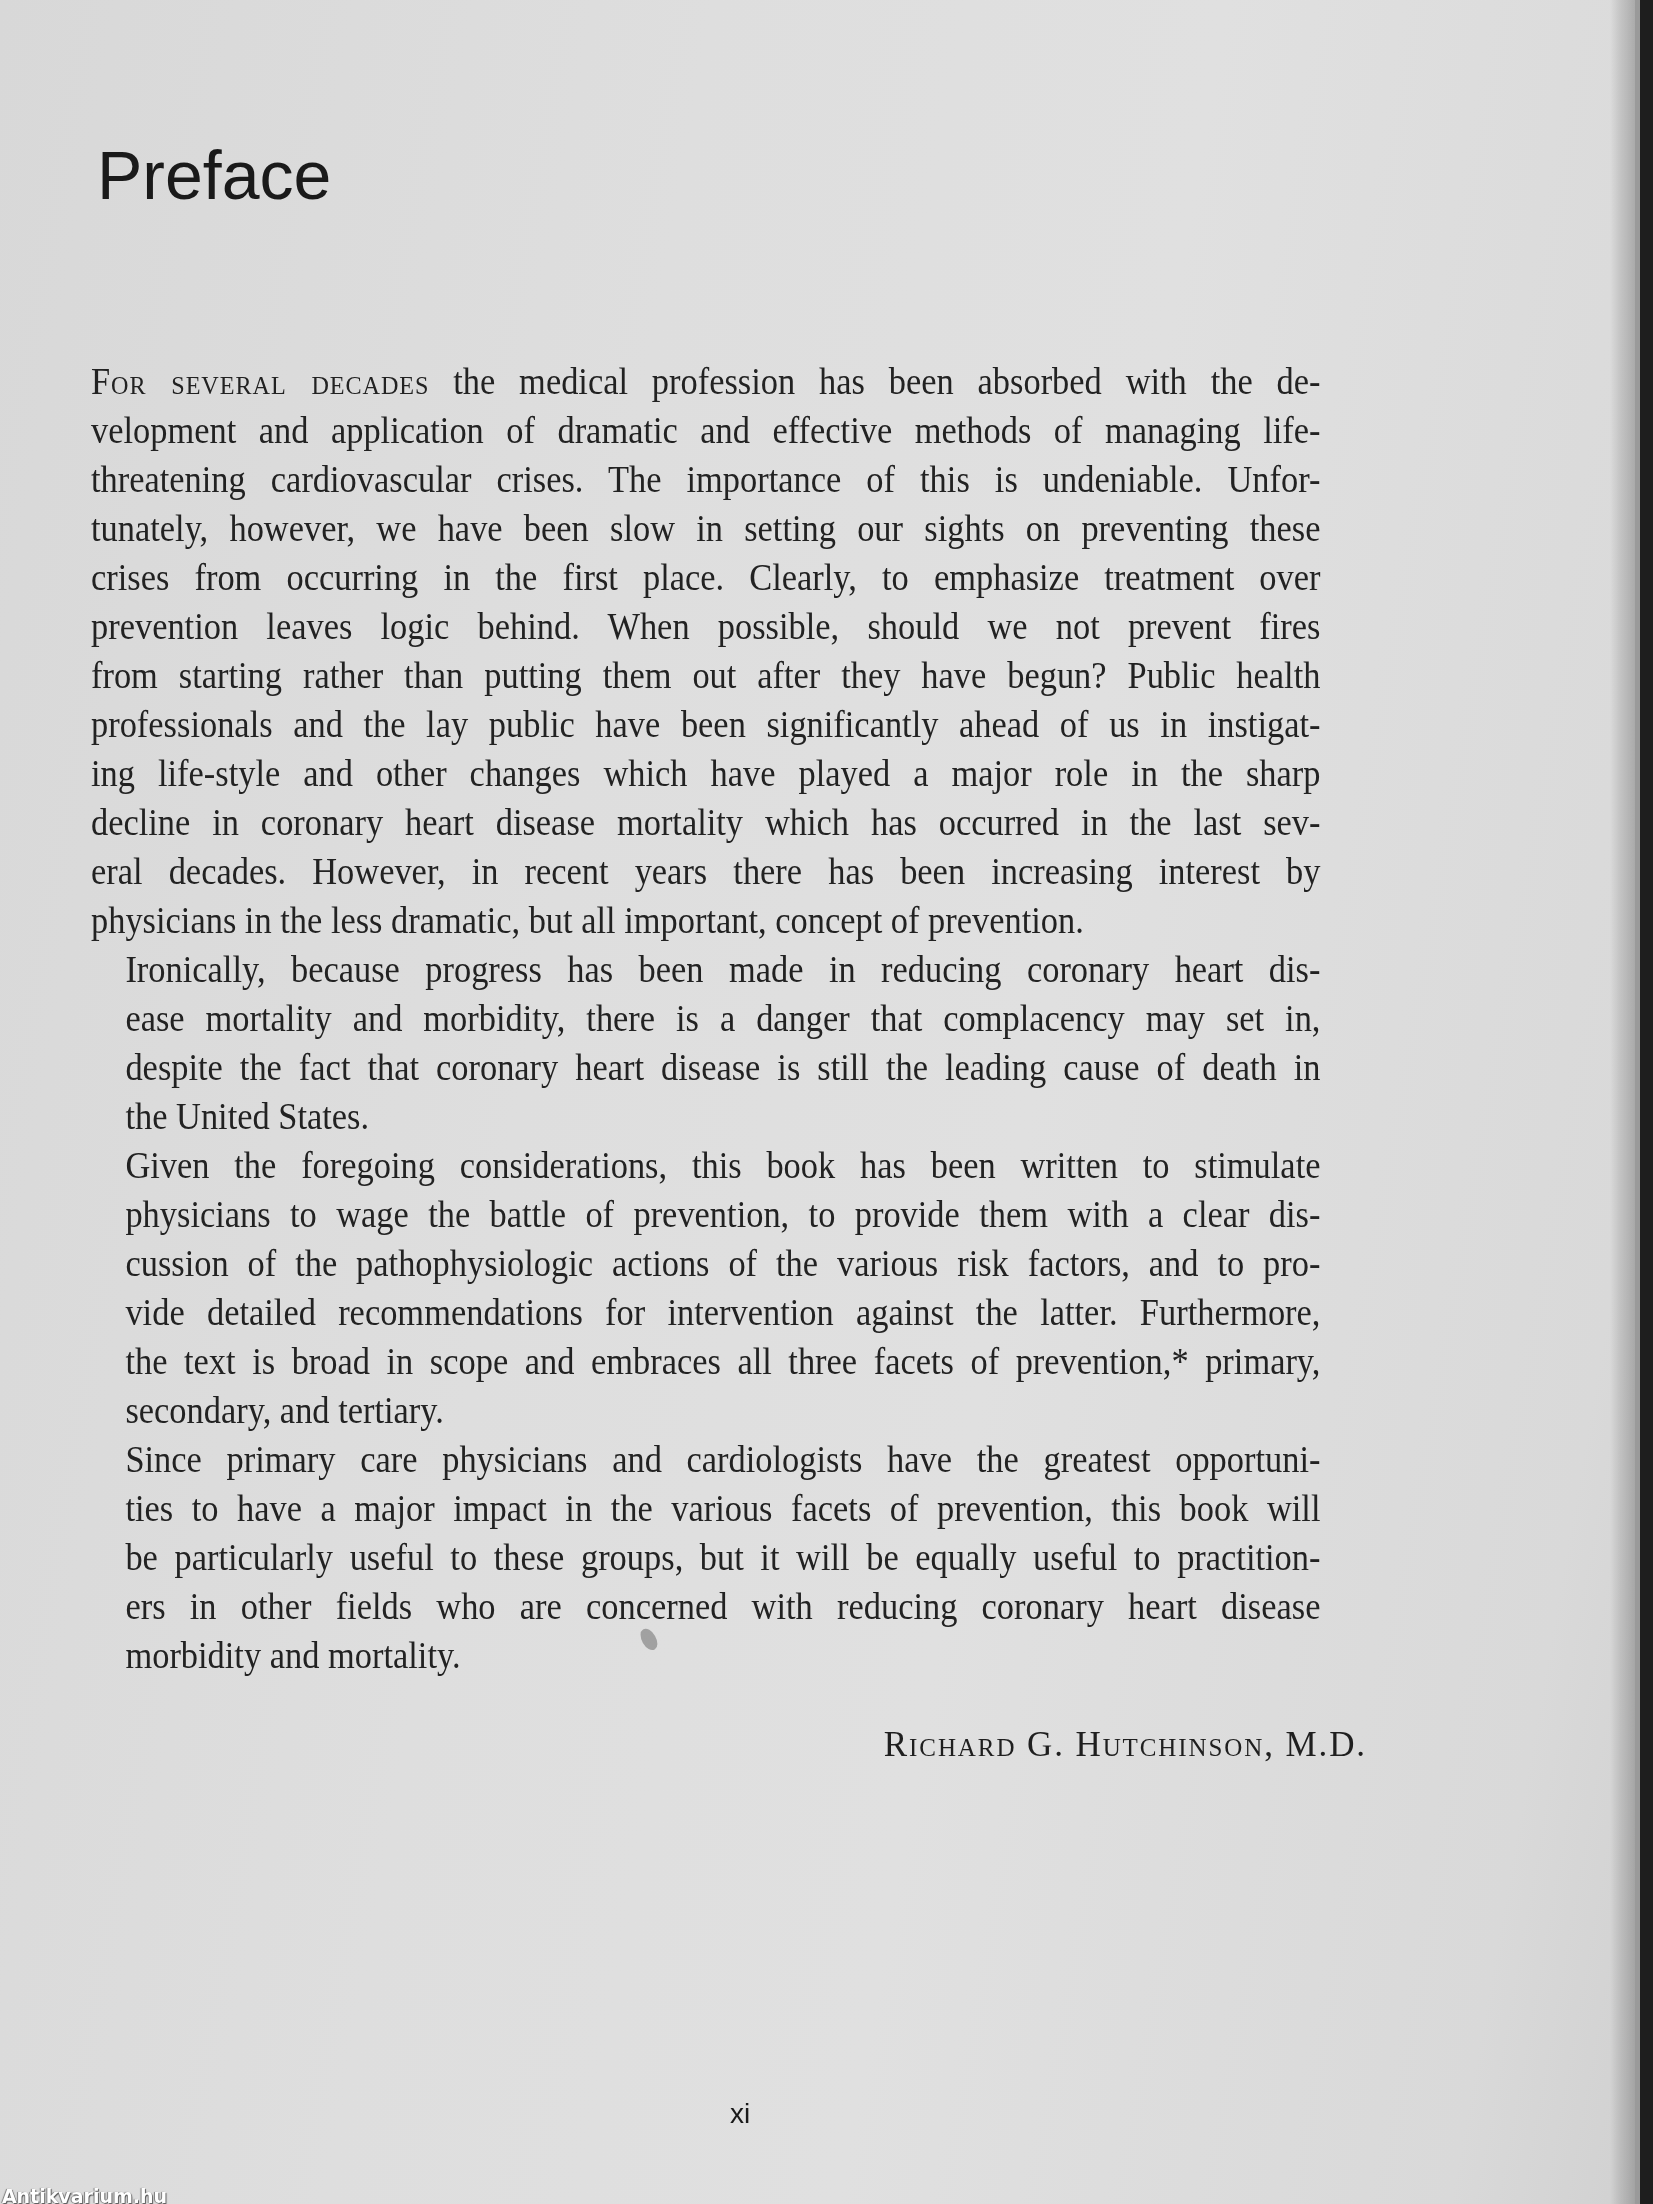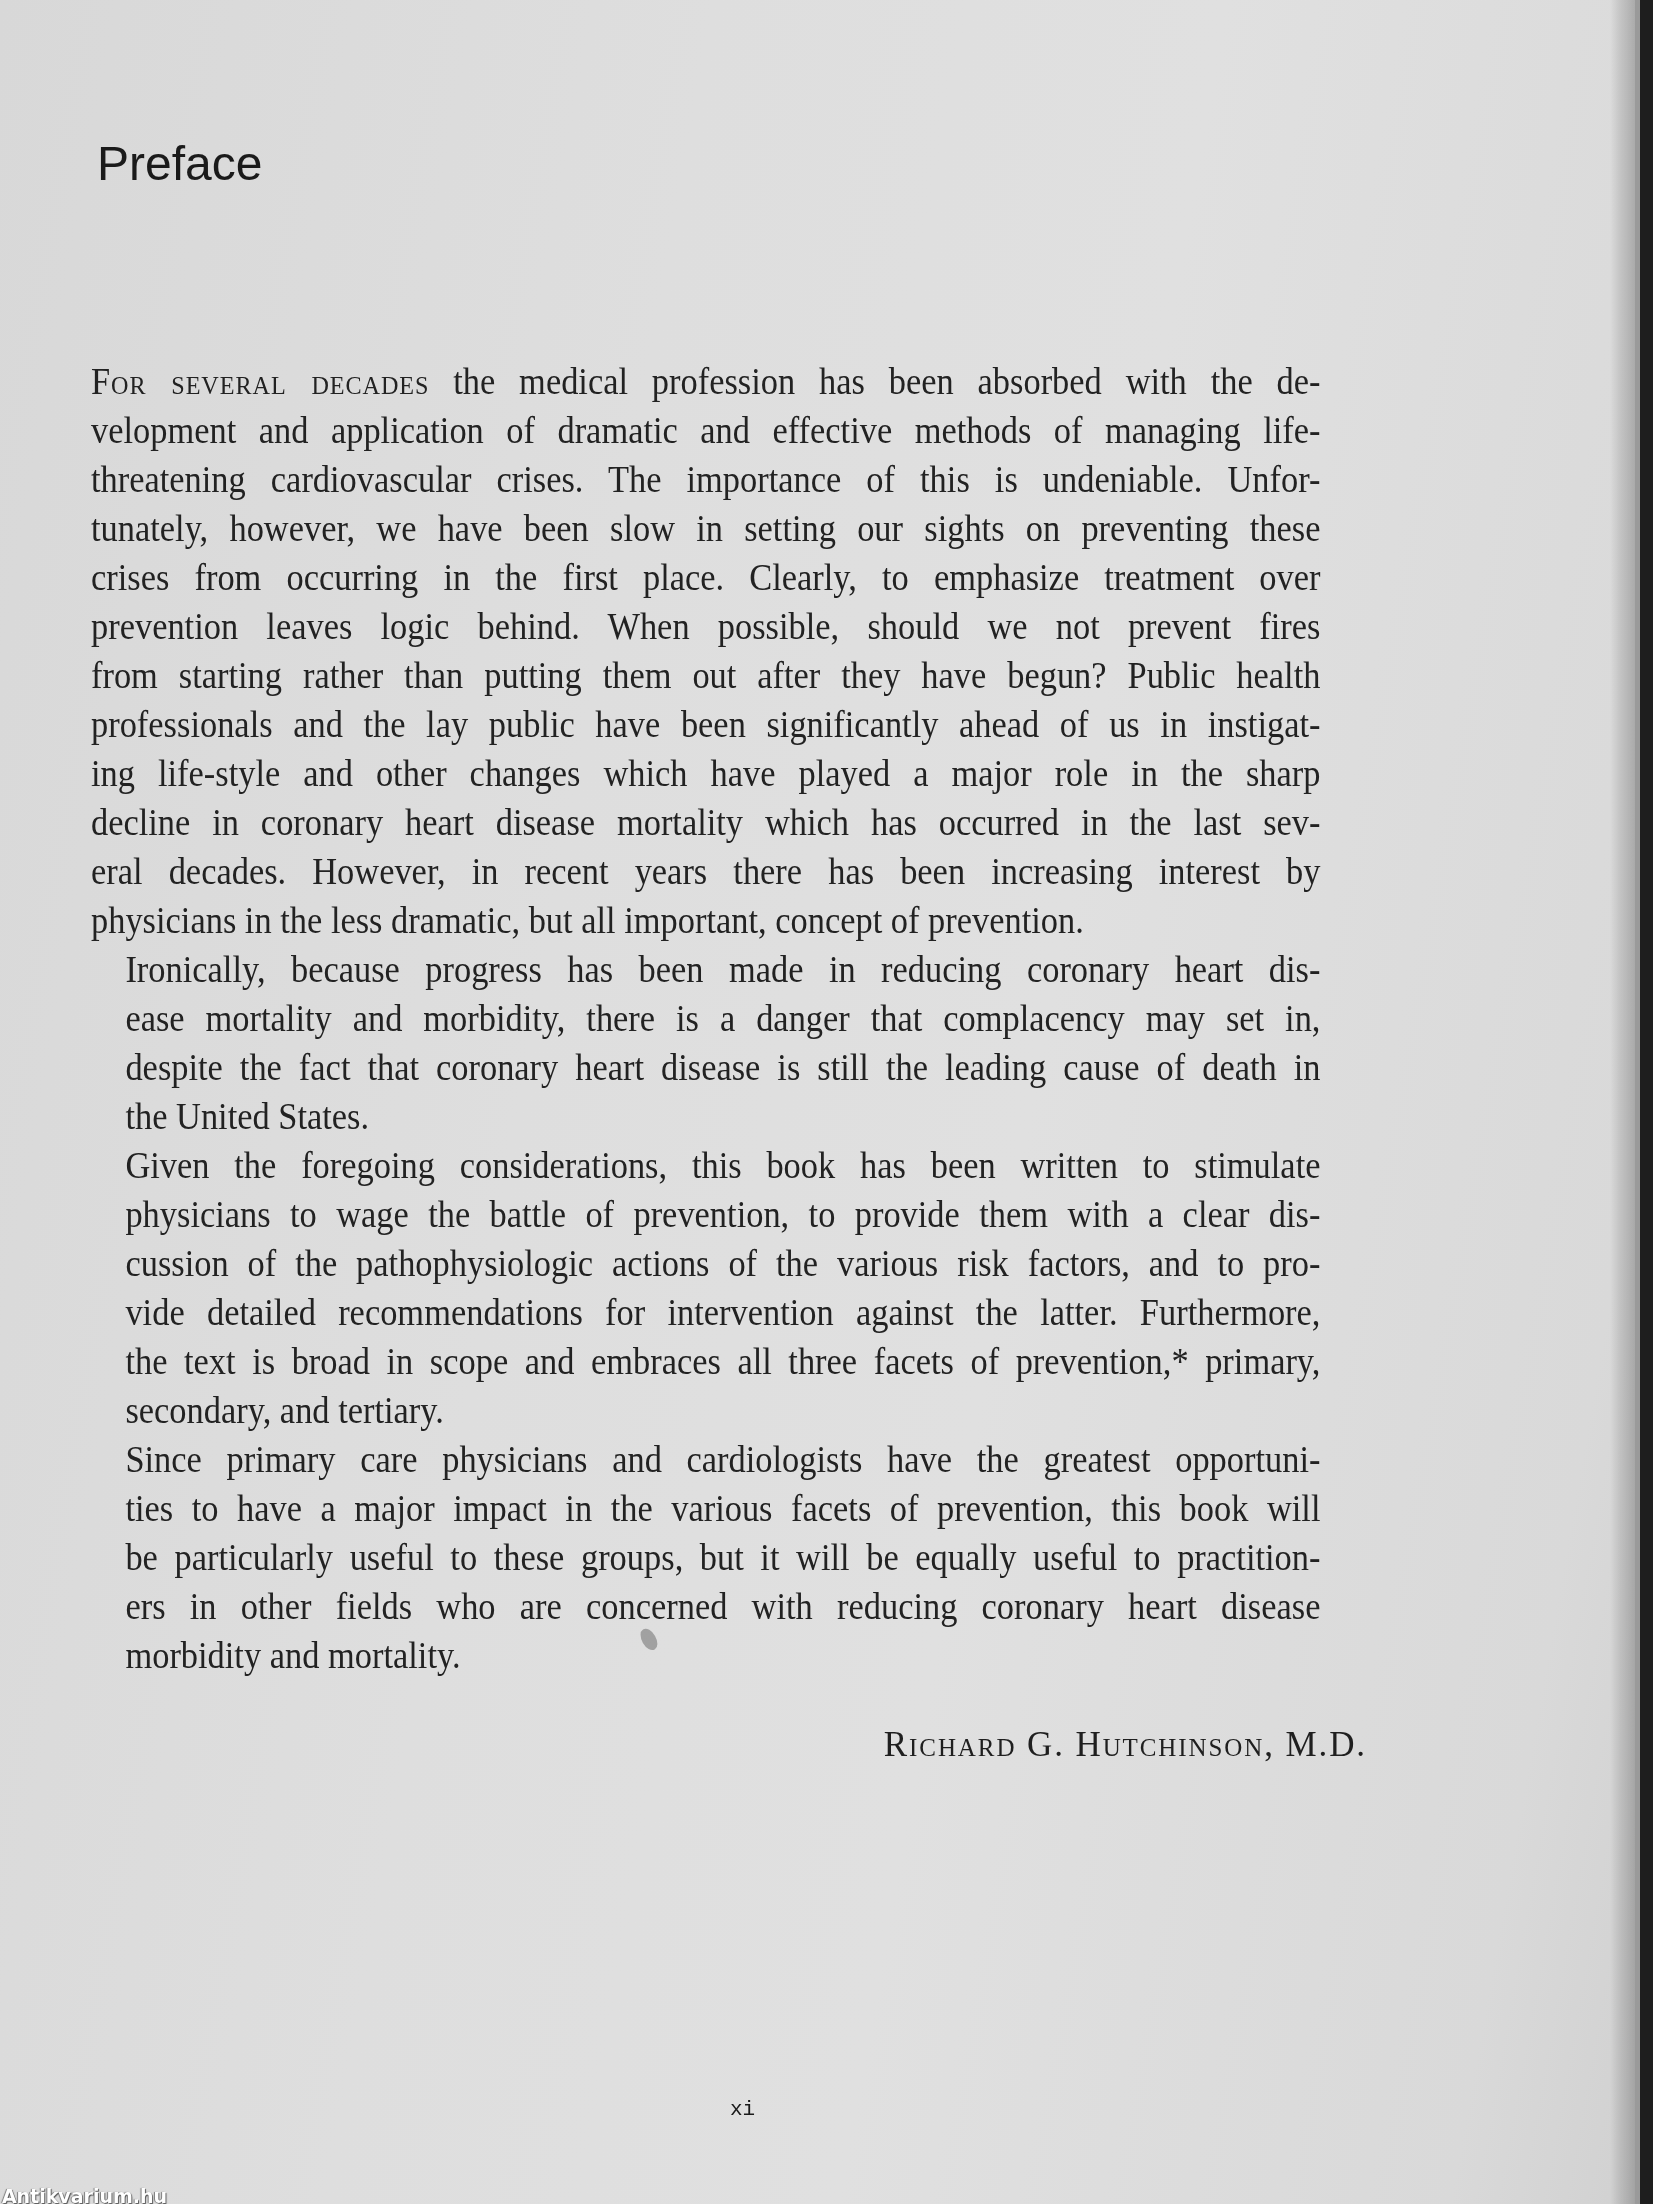--- a/index.html
+++ b/index.html
@@ -45,21 +45,21 @@
       height: 2205px;
       background: #9a9a9a;
     }
     .chapter-title {
       position: absolute;
       left: 97px;
       top: 136px;
       margin: 0;
       font-family: "Liberation Sans", sans-serif;
       font-weight: normal;
-      font-size: 48px;
+      font-size: 68px;
       color: #1a1a1a;
       letter-spacing: 0px;
     }
     .body-text {
       position: absolute;
       left: 91px;
       top: 357px;
       width: 1322px;
       font-family: "Liberation Serif", serif;
       font-size: 37px;
@@ -96,22 +96,22 @@
       font-family: Liberation Serif, serif;
       font-size: 35px;
       font-variant: small-caps;
       letter-spacing: 1.9px;
       color: #1f1f1f;
     }
     .page-number {
       position: absolute;
       left: 730px;
       top: 2098px;
-      font-family: Liberation Mono, monospace;
-      font-size: 21px;
+      font-family: Liberation Sans, sans-serif;
+      font-size: 28px;
       color: #1a1a1a;
     }
     .watermark {
       position: absolute;
       left: 1.9px;
       top: 2185px;
       font-family: "DejaVu Sans", sans-serif;
       font-weight: bold;
       font-size: 19px;
       color: #ffffff;

